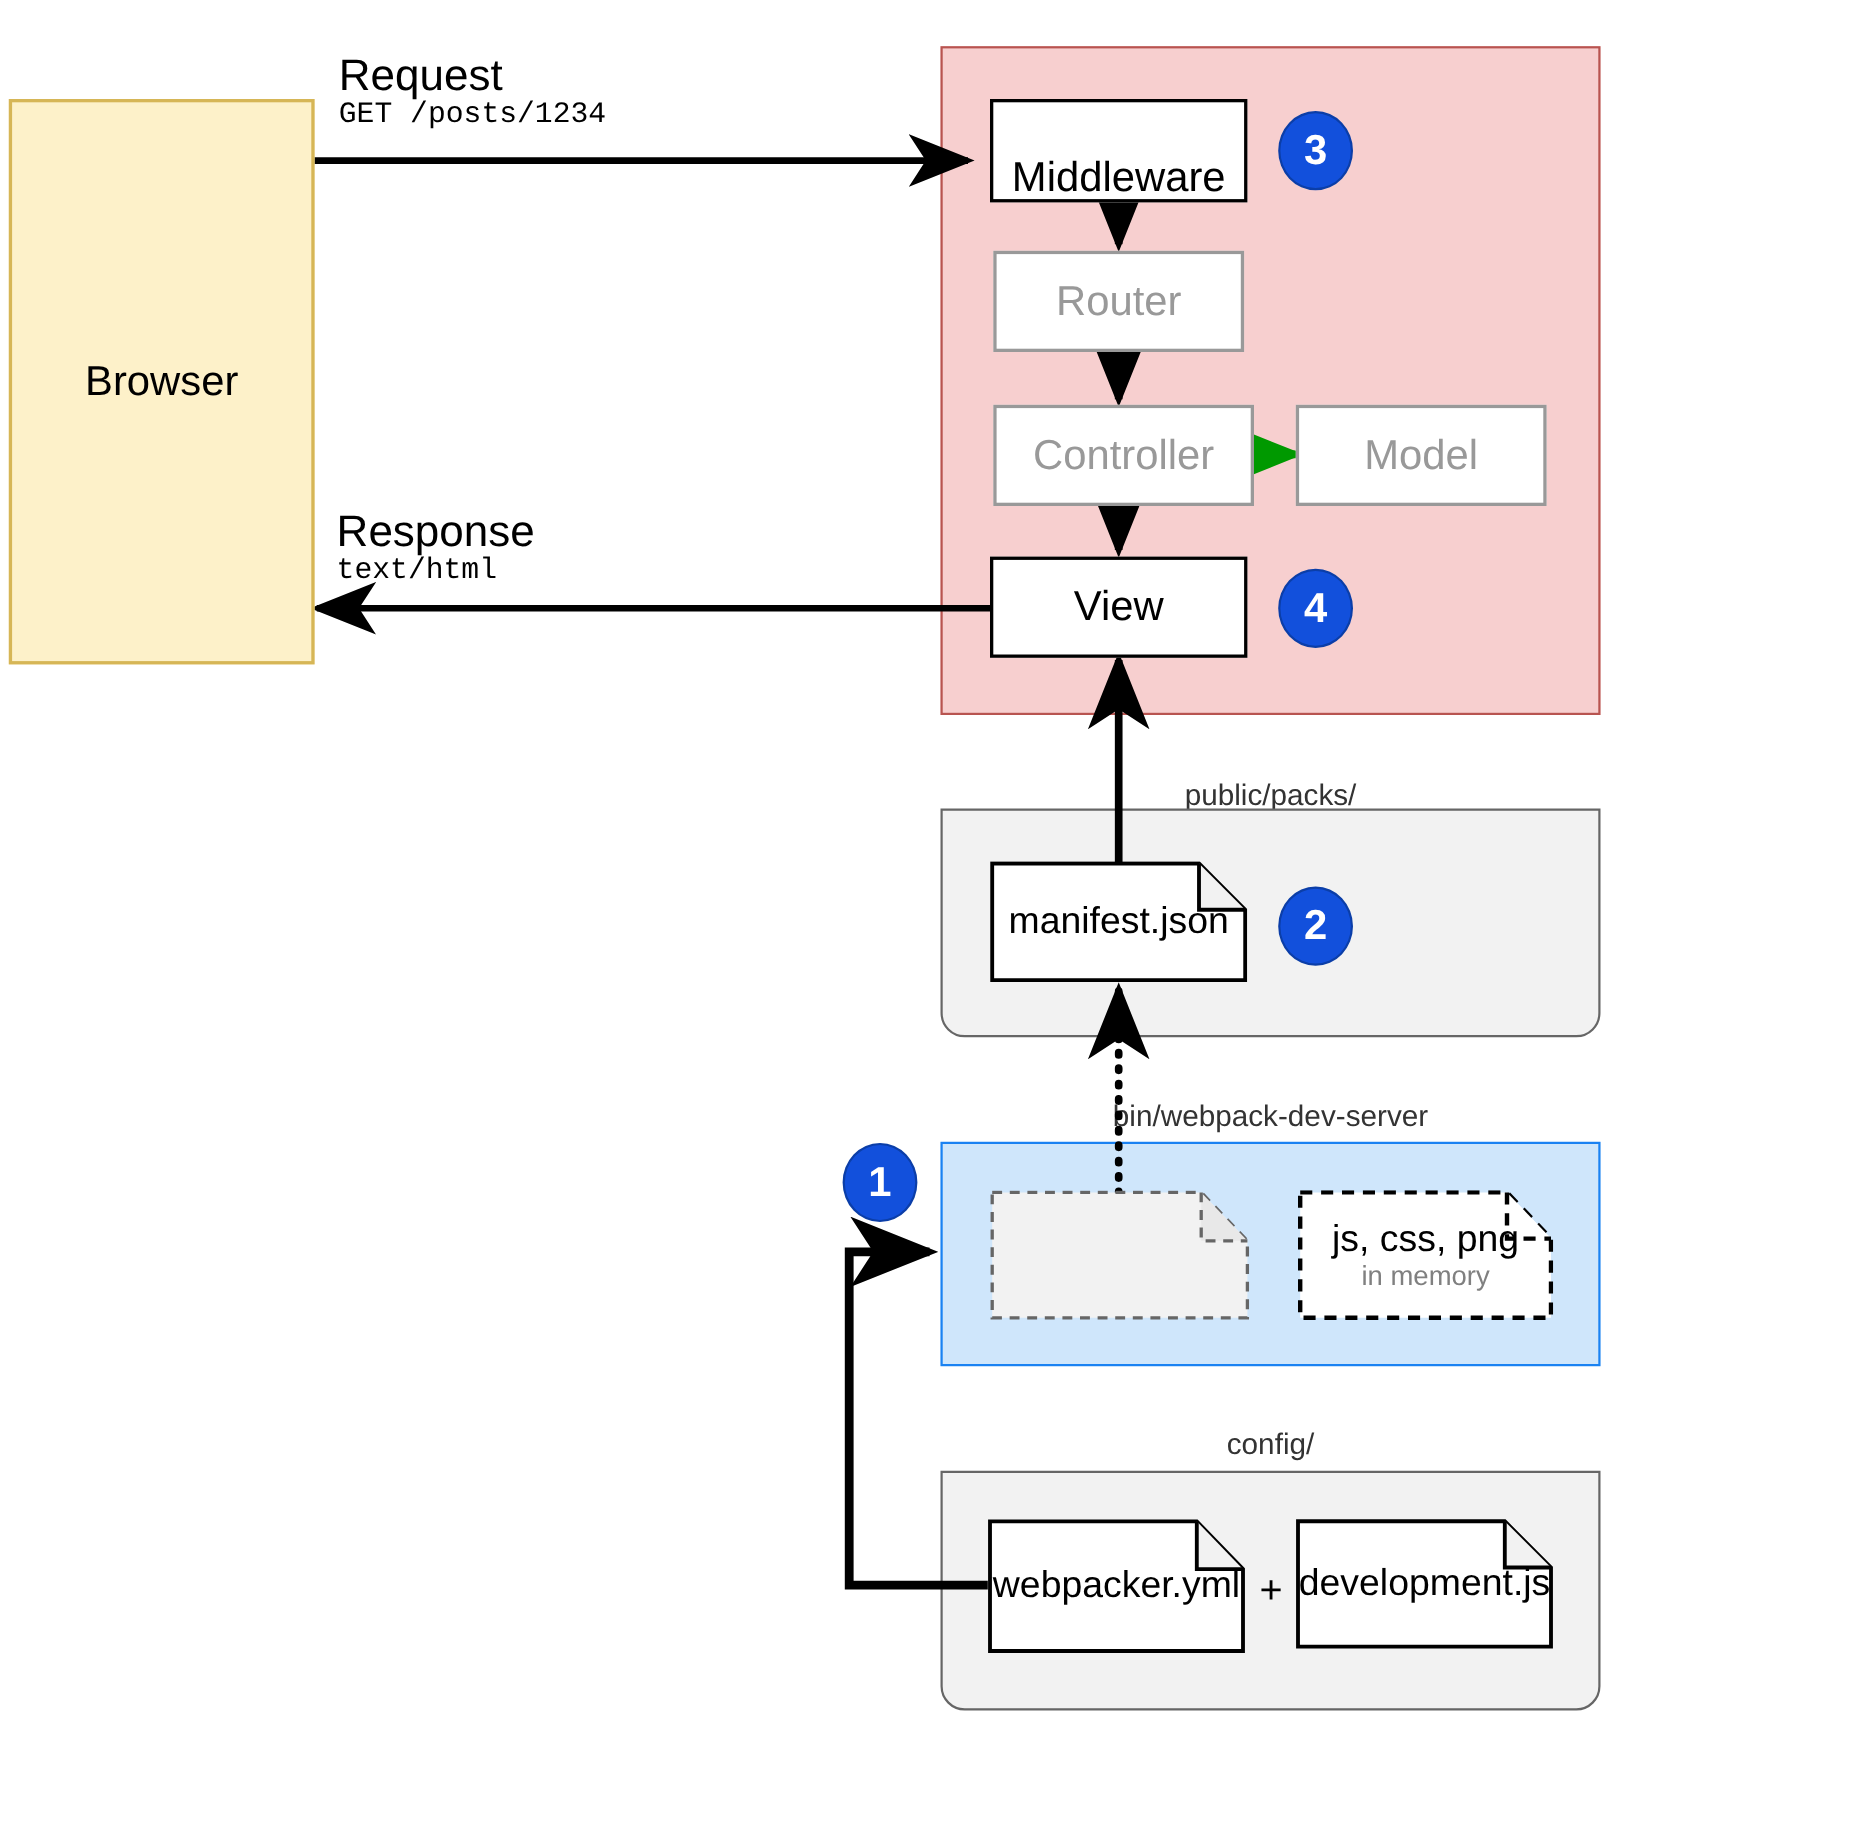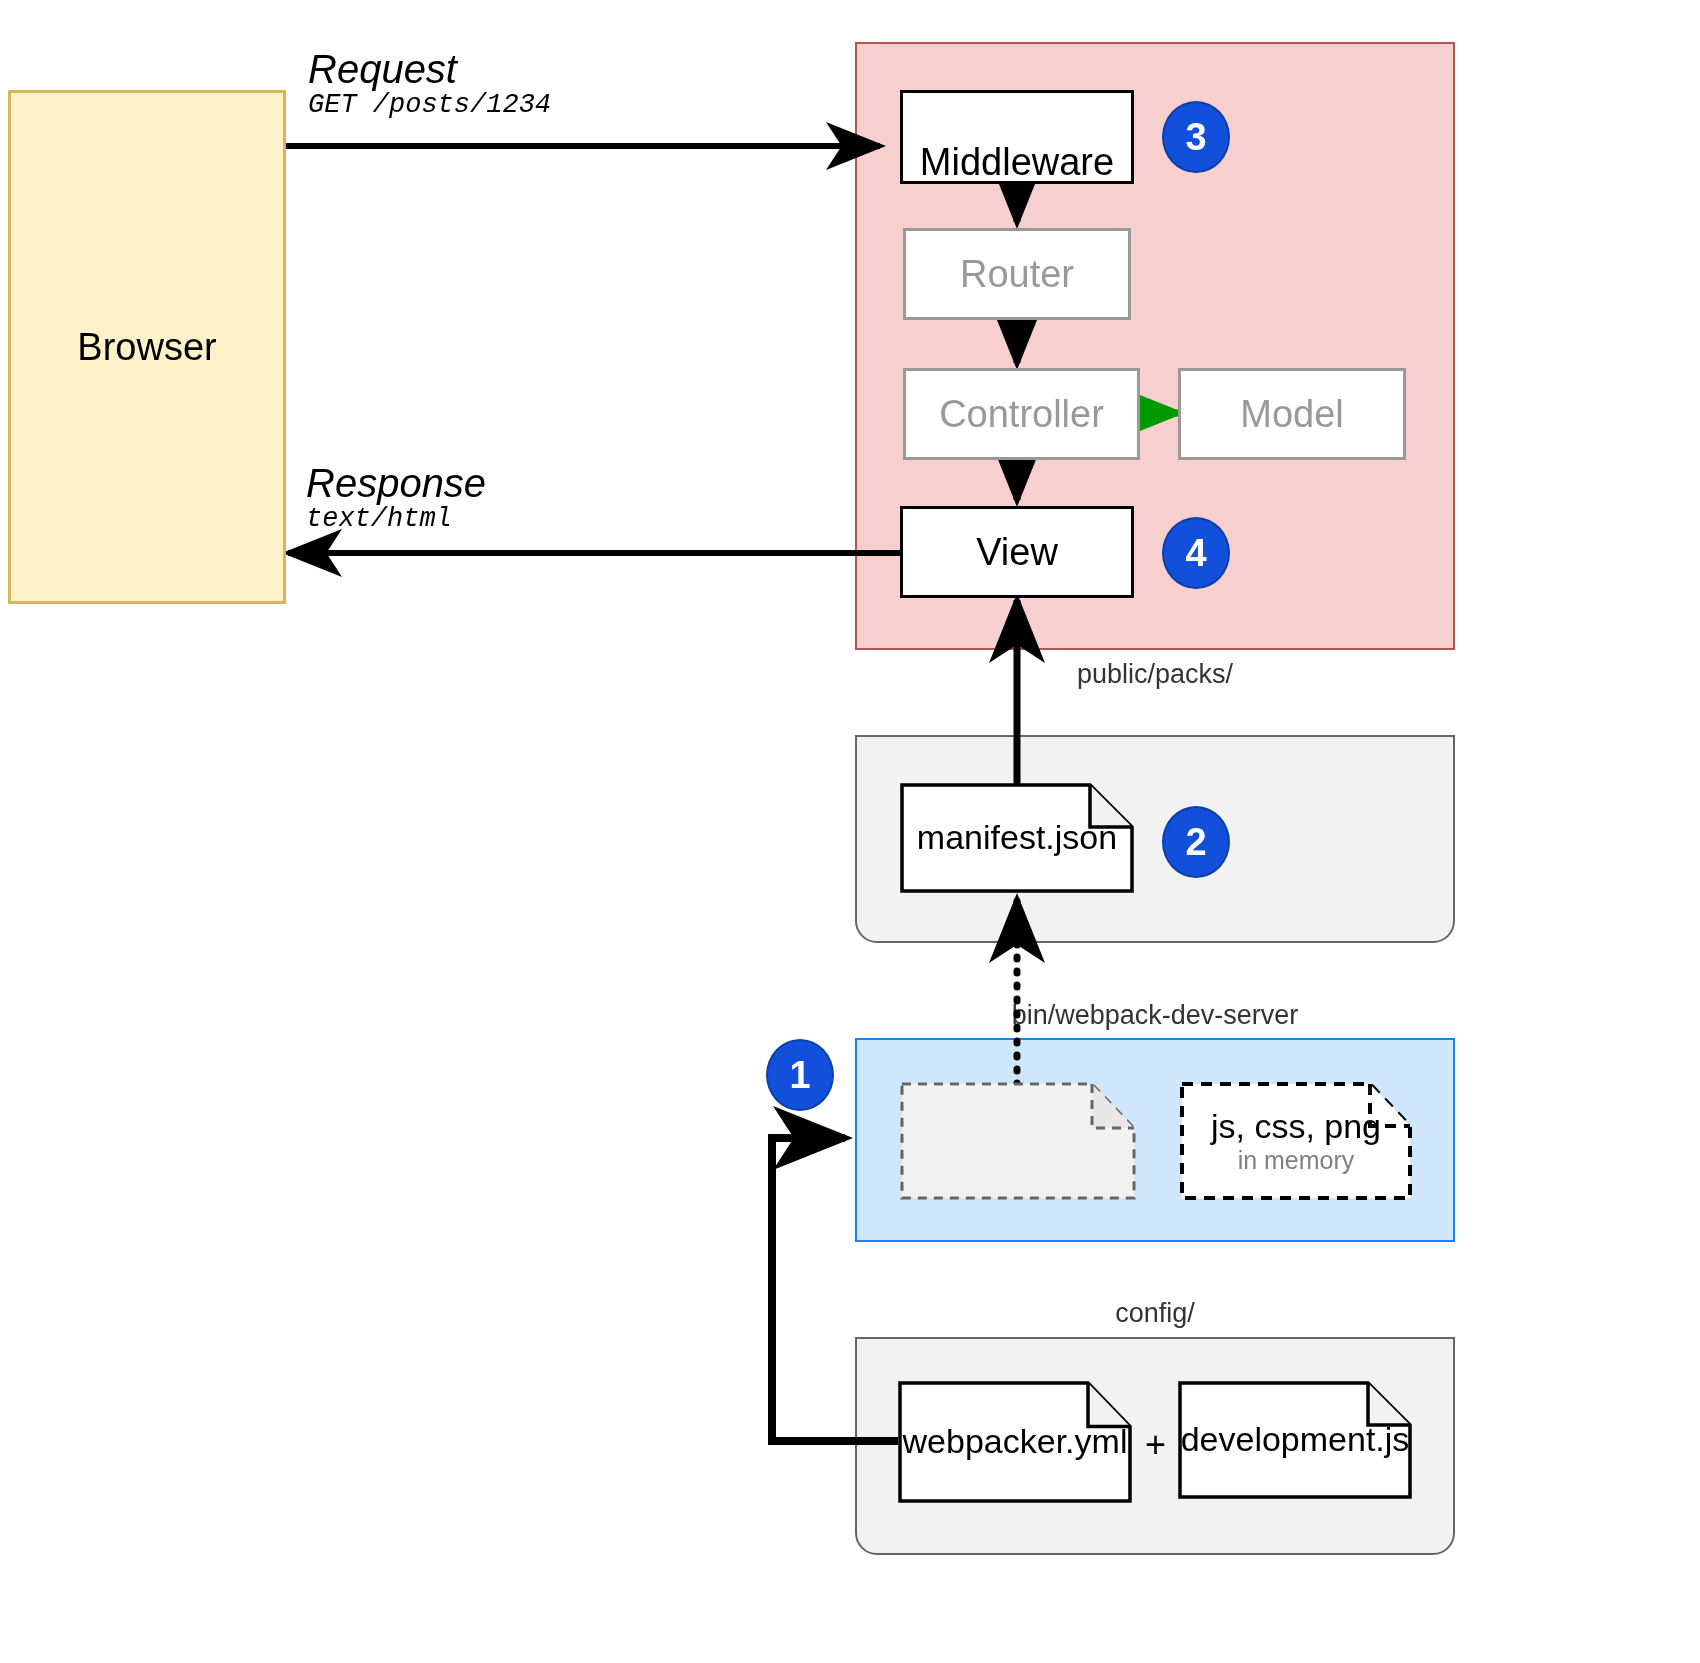--- a/index.html
+++ b/index.html
@@ -101,21 +101,20 @@
     text-align: center;
     line-height: 1.05;
   }
   .doc-title { font-size: 34px; color: #000000; }
   .doc-sub { font-size: 25px; color: #808080; margin-top: 2px; }
 
   
   .edge-label {
     position: absolute;
     white-space: nowrap;
-    font-style: italic;
   }
   .edge-label .big {
     display: block;
     font-size: 40px;
     line-height: 1.05;
     color: #000000;
   }
   .edge-label .mono {
     display: block;
     font-family: "Liberation Mono", "DejaVu Sans Mono", monospace;
@@ -146,21 +145,21 @@
     color: #000000;
   }
 </style>
 </head>
 <body>
 
 <div id="canvas">
 
   <div class="abs region-rails" style="left:855px; top:42px; width:600px; height:608px;"></div>
 
-  <div class="region-label" style="left:855px; top:659px; width:600px;">public/packs/</div>
+  <div class="region-label" style="left:855px; top:708px; width:600px;">public/packs/</div>
   <div class="abs region-gray" style="left:855px; top:735px; width:600px; height:208px;"></div>
 
   <div class="region-label" style="left:855px; top:1000px; width:600px;">bin/webpack-dev-server</div>
   <div class="abs region-blue" style="left:855px; top:1038px; width:600px; height:204px;"></div>
 
   <div class="region-label" style="left:855px; top:1298px; width:600px;">config/</div>
   <div class="abs region-gray" style="left:855px; top:1337px; width:600px; height:218px;"></div>
 
   <svg class="layer" viewBox="0 0 1700 1663">
     <defs>

